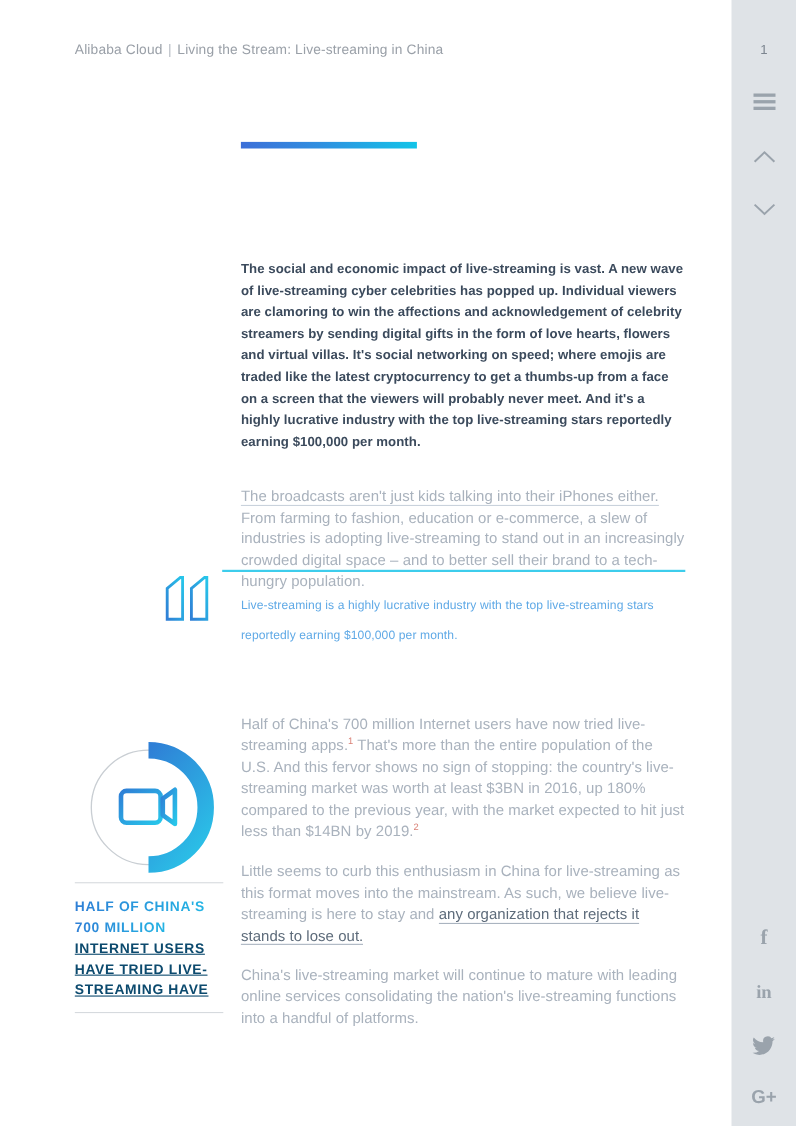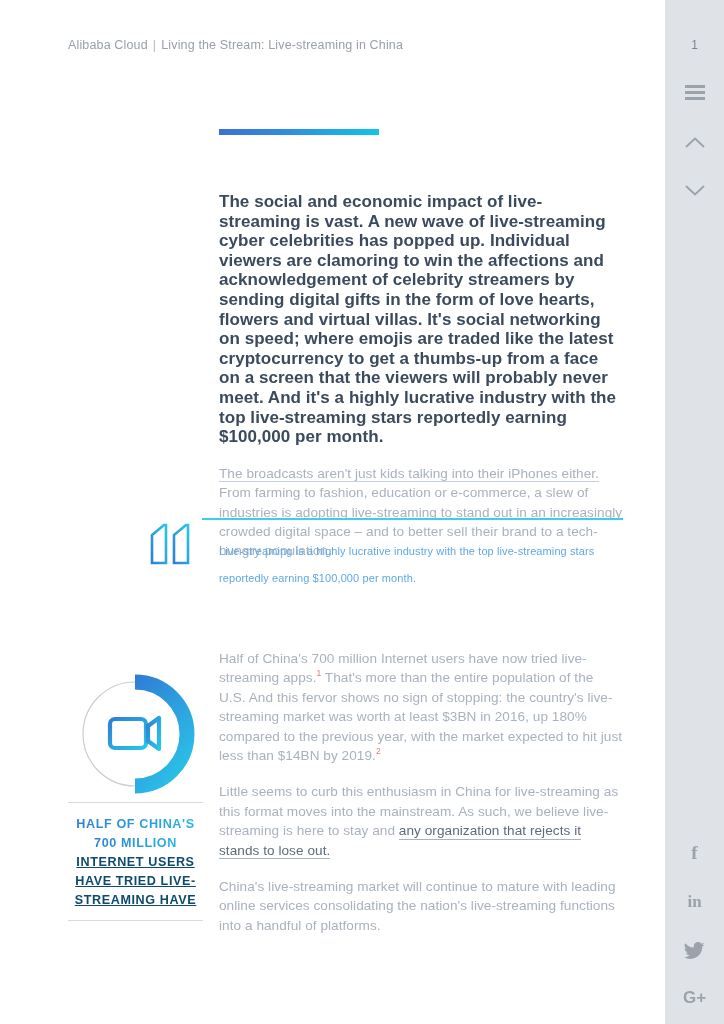--- a/index.html
+++ b/index.html
@@ -60,33 +60,34 @@
 
   
   .col-main {
     position: absolute;
     left: 219px;
     top: 192px;
     width: 404px;
   }
 
   p.lead {
-    font-size: 17px;
+    font-size: 12px;
     line-height: 19.6px;
     font-weight: bold;
     color: #3b4a5c;
     letter-spacing: .05px;
+    margin-top: 43px;
   }
 
   p.body {
     font-size: 13.6px;
     line-height: 19.4px;
     color: #a9b2bd;
     letter-spacing: .05px;
-    margin-top: 17px;
+    margin-top: 30px;
   }
 
   
   .ul-soft {
     border-bottom: 1px solid #c9d2dc;
     padding-bottom: .5px;
   }
   .hl-dark {
     color: #5d6b7a;
     border-bottom: 1px solid #aab4c0;
@@ -146,21 +147,20 @@
     height: 132px;
   }
   #stat .rule {
     width: 135px;
     height: 1px;
     background: #d6dade;
     margin-top: 2px;
   }
   #stat .rule.bottom { margin-top: 0; }
   #stat .caption {
-    text-align: center;
     font-size: 12.6px;
     font-weight: bold;
     line-height: 19px;
     letter-spacing: .6px;
     padding: 12px 0 10px 0;
   }
   #stat .caption .blue {
     background: linear-gradient(90deg, #2f7fd6 0%, #23b4e4 100%);
     -webkit-background-clip: text;
     background-clip: text;

